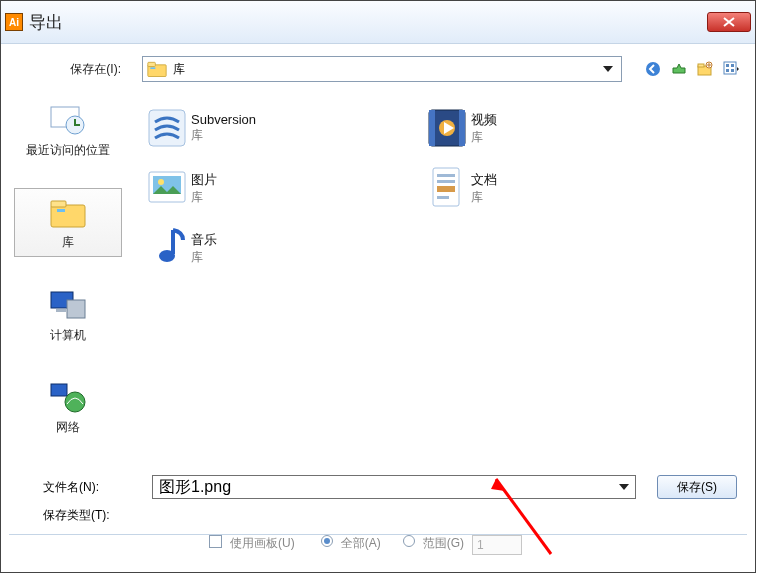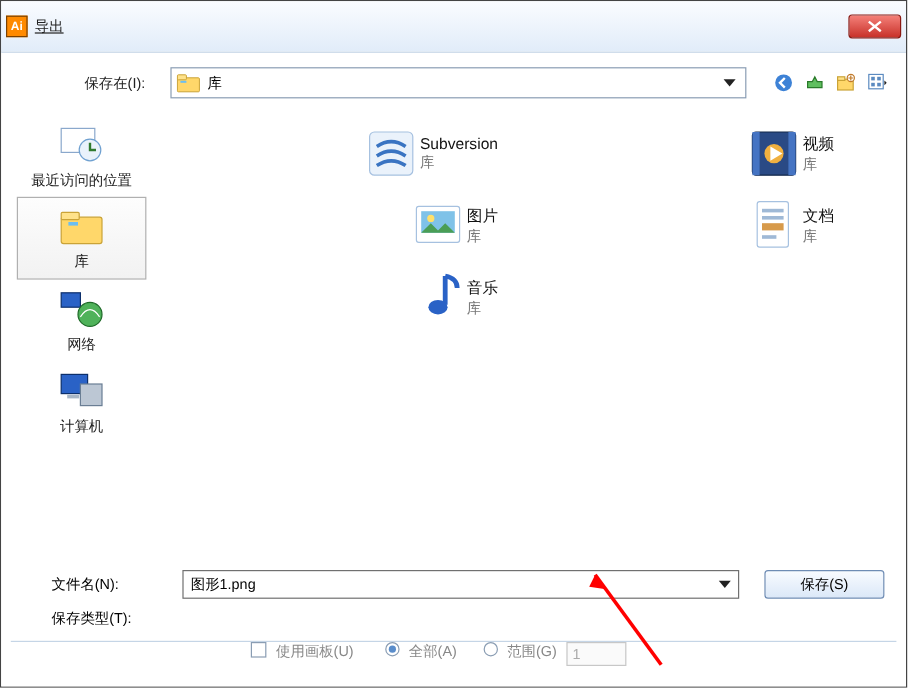--- a/index.html
+++ b/index.html
@@ -1,51 +1,51 @@
 <!DOCTYPE html>
 <html><head>
   <meta charset="utf-8">
   <style>
     * { margin: 0; padding: 0; box-sizing: border-box; font-family: "Microsoft YaHei", "SimSun", sans-serif; }
     body { width: 758px; height: 575px; background: #fff; position: relative; }
     .window { width: 756px; height: 573px; border: 1px solid #444; position: relative; background: #fff; display: flex; flex-direction: column; }
     .titlebar { height: 42px; background: linear-gradient(#fafcff,#e1ecf9); display: flex; align-items: center; padding: 0 4px; }
     .titlebar .app-icon { width: 18px; height: 18px; background: #ff8a00; border: 1px solid #7a4000; display: flex; align-items: center; justify-content: center; font-size: 10px; font-weight: bold; color: #fff; margin-right: 6px; }
-    .titlebar .title { font-size: 12px; color: #222; text-decoration: underline; }
+    .titlebar .title { font-size: 17px; color: #222; }
     .titlebar .spacer { flex: 1; }
     .close-btn { width: 44px; height: 20px; background: linear-gradient(#f48079,#c8322a); border: 1px solid #8b1a13; border-radius: 3px; color: #fff; display: flex; align-items: center; justify-content: center; font-size: 12px; cursor: pointer; }
     .content { flex: 1; background: #fff; border-top: 1px solid #c5d5e6; display: flex; flex-direction: column; padding: 8px 8px 0 8px; }
     .toprow { display: flex; align-items: center; height: 34px; gap: 21px; padding: 4px 0; }
     .toprow-label { width: 112px; text-align: right; font-size: 12px; color: #222; }
     .location-bar { flex: 1; height: 26px; border: 1px solid #8a9db3; background: #fff; display: flex; align-items: center; padding: 0 4px; gap: 6px; }
     .location-bar .folder-icon { width: 20px; height: 18px; }
     .location-bar .loc-text { flex: 1; font-size: 12px; }
     .location-bar .dd-arrow { width: 0; height: 0; border-left: 5px solid transparent; border-right: 5px solid transparent; border-top: 6px solid #222; margin-right: 4px; }
     .nav-icons { display: flex; gap: 6px; align-items: center; padding-right: 6px; }
     .nav-icons .ni { width: 20px; height: 20px; display: flex; align-items: center; justify-content: center; cursor: pointer; }
     .nav-icons .ni svg { width: 16px; height: 16px; }
     .main-area { flex: 1; display: flex; margin-top: 4px; min-height: 0; }
-    .places { width: 118px; display: flex; flex-direction: column; align-items: center; padding: 6px 2px; background: #fff; }
+    .places { width: 118px; display: flex; flex-direction: column; align-items: center; padding: 6px 2px; background: #fff; gap: 24px; }
     .place { width: 108px; display: flex; flex-direction: column; align-items: center; padding: 6px 2px; font-size: 12px; color: #222; cursor: pointer; border: 1px solid transparent; }
     .place.active { background: linear-gradient(#fdfdfd,#f2f2f2); border: 1px solid #b0b0b0; }
     .place .pic { width: 42px; height: 36px; margin-bottom: 4px; display: flex; align-items: center; justify-content: center; }
     .place .lbl { text-align: center; line-height: 1.2; }
     .filepane { flex: 1; border-right: 0; background: #fff; padding: 8px 12px; display: flex; flex-wrap: wrap; align-content: flex-start; }
-    .item { width: 280px; height: 60px; display: flex; align-items: center; gap: 0; cursor: pointer; padding: 4px; justify-content: flex-end; }
+    .item { width: 280px; height: 60px; display: flex; align-items: center; gap: 0; cursor: pointer; padding: 4px; }
     .item .thumb { width: 48px; height: 48px; display: flex; align-items: center; justify-content: center; }
     .item .meta { display: flex; flex-direction: column; }
     .item .iname { font-size: 13px; color: #111; }
     .item .itype { font-size: 12px; color: #777; }
     .bottom { padding: 8px 10px 10px 10px; display: flex; flex-direction: column; gap: 8px; }
     .row { display: flex; align-items: center; gap: 21px; }
     .row .rlabel { width: 112px; text-align: left; font-size: 12px; padding-left: 24px; }
-    .combo { flex: 1; height: 24px; border: 1px solid #707070; background: #fff; display: flex; align-items: center; padding: 0 6px; justify-content: space-between; font-size: 12px; }
+    .combo { flex: 1; height: 24px; border: 1px solid #707070; background: #fff; display: flex; align-items: center; padding: 0 6px; justify-content: space-between; font-size: 16px; }
     .combo.disabled { background: linear-gradient(#f8f8f8,#ececec); }
     .combo .dd-arrow { width: 0; height: 0; border-left: 5px solid transparent; border-right: 5px solid transparent; border-top: 6px solid #222; }
-    .btn { width: 100px; height: 24px; background: linear-gradient(#f8fbff,#dbe8f8); border: 1px solid #6e8cb4; border-radius: 3px; font-size: 12px; cursor: pointer; display: flex; align-items: center; justify-content: center; }
+    .btn { width: 80px; height: 24px; background: linear-gradient(#f8fbff,#dbe8f8); border: 1px solid #6e8cb4; border-radius: 3px; font-size: 12px; cursor: pointer; display: flex; align-items: center; justify-content: center; }
     .footer { height: 38px; border-top: 1px solid #c5d5e6; display: flex; align-items: flex-start; padding-left: 200px; gap: 8px; font-size: 12px; color: #888; }
     .checkbox { width: 13px; height: 13px; border: 1px solid #8a9db3; background: #fff; display: inline-block; }
     .radio { width: 12px; height: 12px; border: 1px solid #8a9db3; border-radius: 50%; background: #fff; display: inline-flex; align-items: center; justify-content: center; }
     .radio.checked::after { content: ""; width: 6px; height: 6px; background: #5a8dcb; border-radius: 50%; }
     .footer-input { width: 50px; height: 20px; border: 1px solid #c7c7c7; background: #fafafa; font-size: 12px; padding: 0 4px; color: #aaa; }
     .red-arrow { position: absolute; left: 480px; top: 468px; pointer-events: none; }
     
     .F-folder { width: 100%; height: 100%; }
   </style>
 </head>
@@ -127,36 +127,36 @@
                 <rect x="4" y="10" width="34" height="22" rx="2" fill="#ffd76a" stroke="#caa337"></rect>
                 <rect x="4" y="6" width="15" height="6" rx="1" fill="#ffe28a" stroke="#caa337"></rect>
                 <rect x="10" y="14" width="8" height="3" fill="#6bbef2"></rect>
               </svg>
           </div>
           <div class="lbl">库</div>
         </div>
         <div class="place">
           <div class="pic">
             <svg viewBox="0 0 42 36" width="42" height="36">
+                <rect x="4" y="4" width="22" height="16" fill="#2a62c6" stroke="#0c2f6b"></rect>
+                <rect x="20" y="12" width="18" height="18" fill="#bcc7d4" stroke="#6a7e94"></rect>
+                <rect x="9" y="21" width="10" height="3" fill="#a8b6c6"></rect>
+              </svg>
+          </div>
+          <div class="lbl">计算机</div>
+        </div>
+        <div class="place">
+          <div class="pic">
+            <svg viewBox="0 0 42 36" width="42" height="36">
                 <rect x="4" y="4" width="16" height="12" fill="#2a62c6" stroke="#0c2f6b"></rect>
                 <circle cx="28" cy="22" r="10" fill="#4fb25a" stroke="#1f6a29"></circle>
                 <path d="M20 24 q8 -12 16 0" stroke="#fff" fill="none"></path>
               </svg>
           </div>
           <div class="lbl">网络</div>
-        </div>
-        <div class="place">
-          <div class="pic">
-            <svg viewBox="0 0 42 36" width="42" height="36">
-                <rect x="4" y="4" width="22" height="16" fill="#2a62c6" stroke="#0c2f6b"></rect>
-                <rect x="20" y="12" width="18" height="18" fill="#bcc7d4" stroke="#6a7e94"></rect>
-                <rect x="9" y="21" width="10" height="3" fill="#a8b6c6"></rect>
-              </svg>
-          </div>
-          <div class="lbl">计算机</div>
         </div>
       </div>
 
       <div class="filepane">
 
         <div class="item">
           <div class="thumb">
             <svg viewBox="0 0 48 48" width="48" height="48">
                 <rect x="6" y="6" width="36" height="36" rx="4" fill="#eaf2fb" stroke="#a6c1e0"></rect>
                 <path d="M12 18 q12 -8 24 0 M12 26 q12 -8 24 0 M12 34 q12 -8 24 0" stroke="#3a74c2" stroke-width="3" fill="none"></path>

